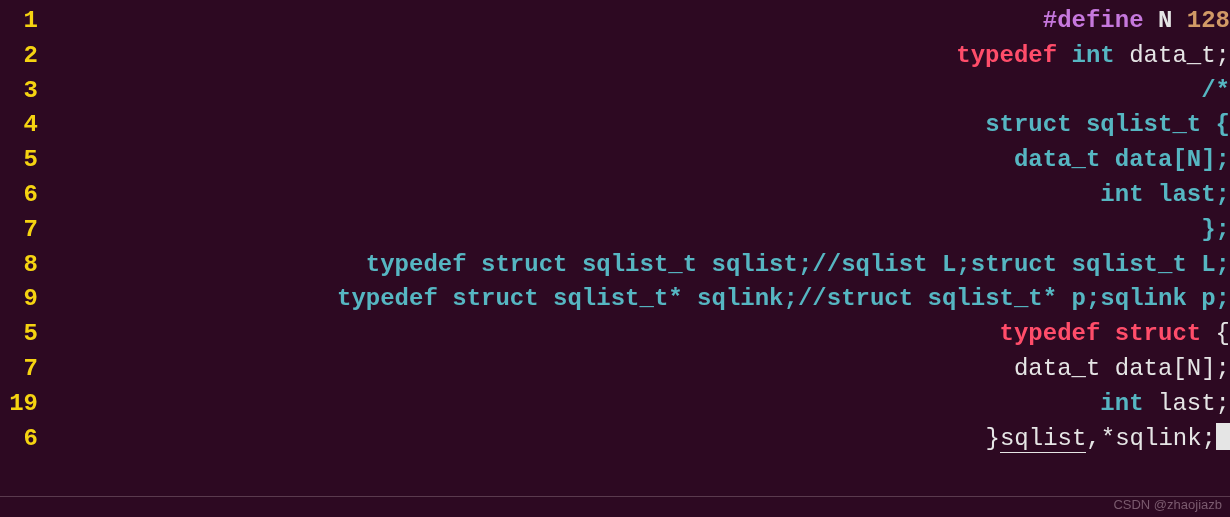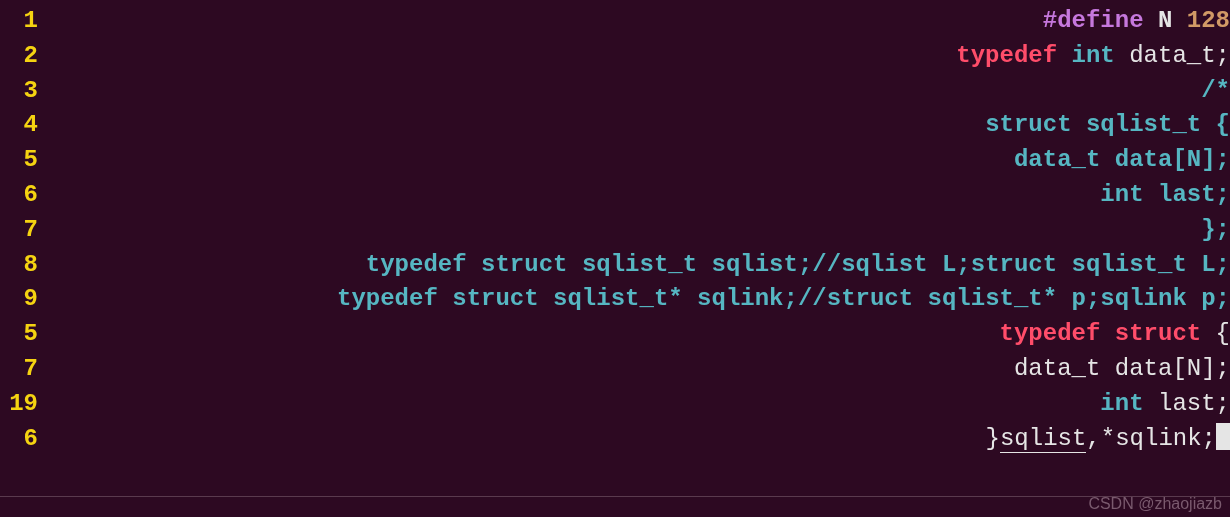--- a/index.html
+++ b/index.html
@@ -45,21 +45,21 @@
     width: 14px;
     height: 27px;
     background: #e5e5e5;
     vertical-align: text-bottom;
     margin-bottom: 2px;
   }
   .watermark {
     position: absolute;
     right: 8px;
     bottom: 2px;
-    font-size: 16px;
+    font-size: 13px;
     color: #7a5a6e;
     font-family: sans-serif;
   }
   .bottom-line {
     position: absolute;
     left: 0; right: 0; bottom: 20px;
     height: 1px;
     background: #5a3a4e;
   }
 </style>

